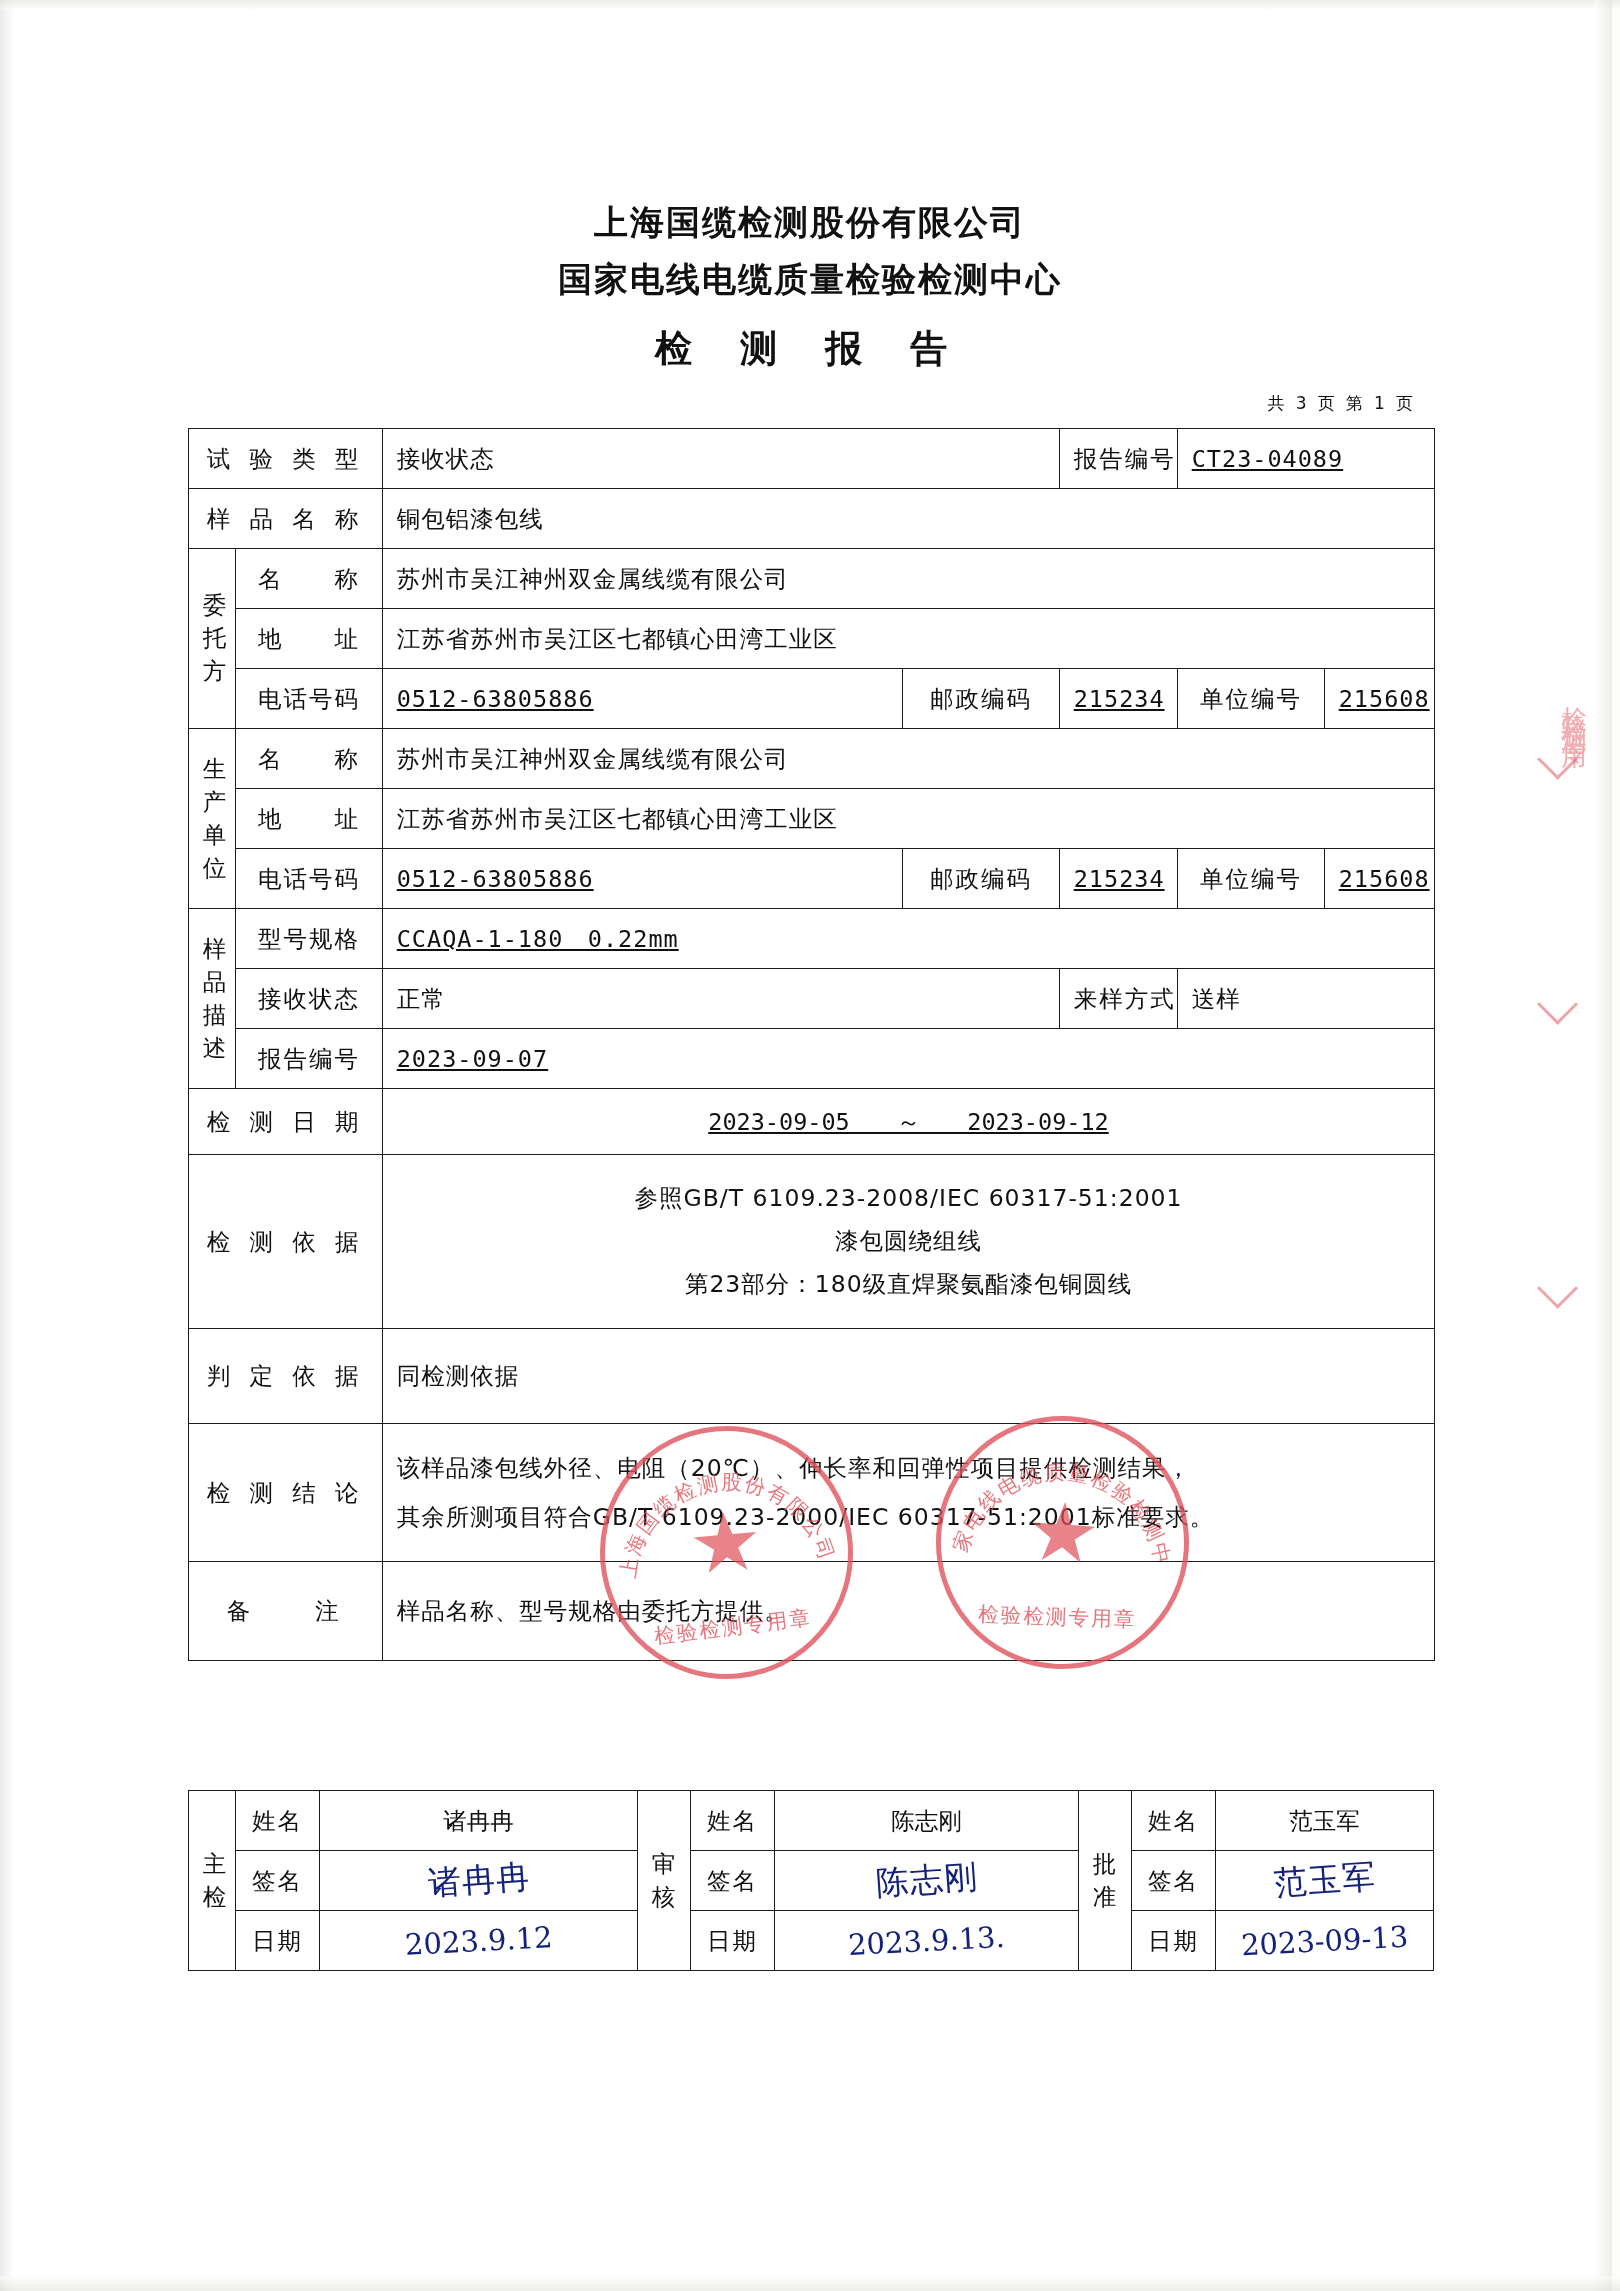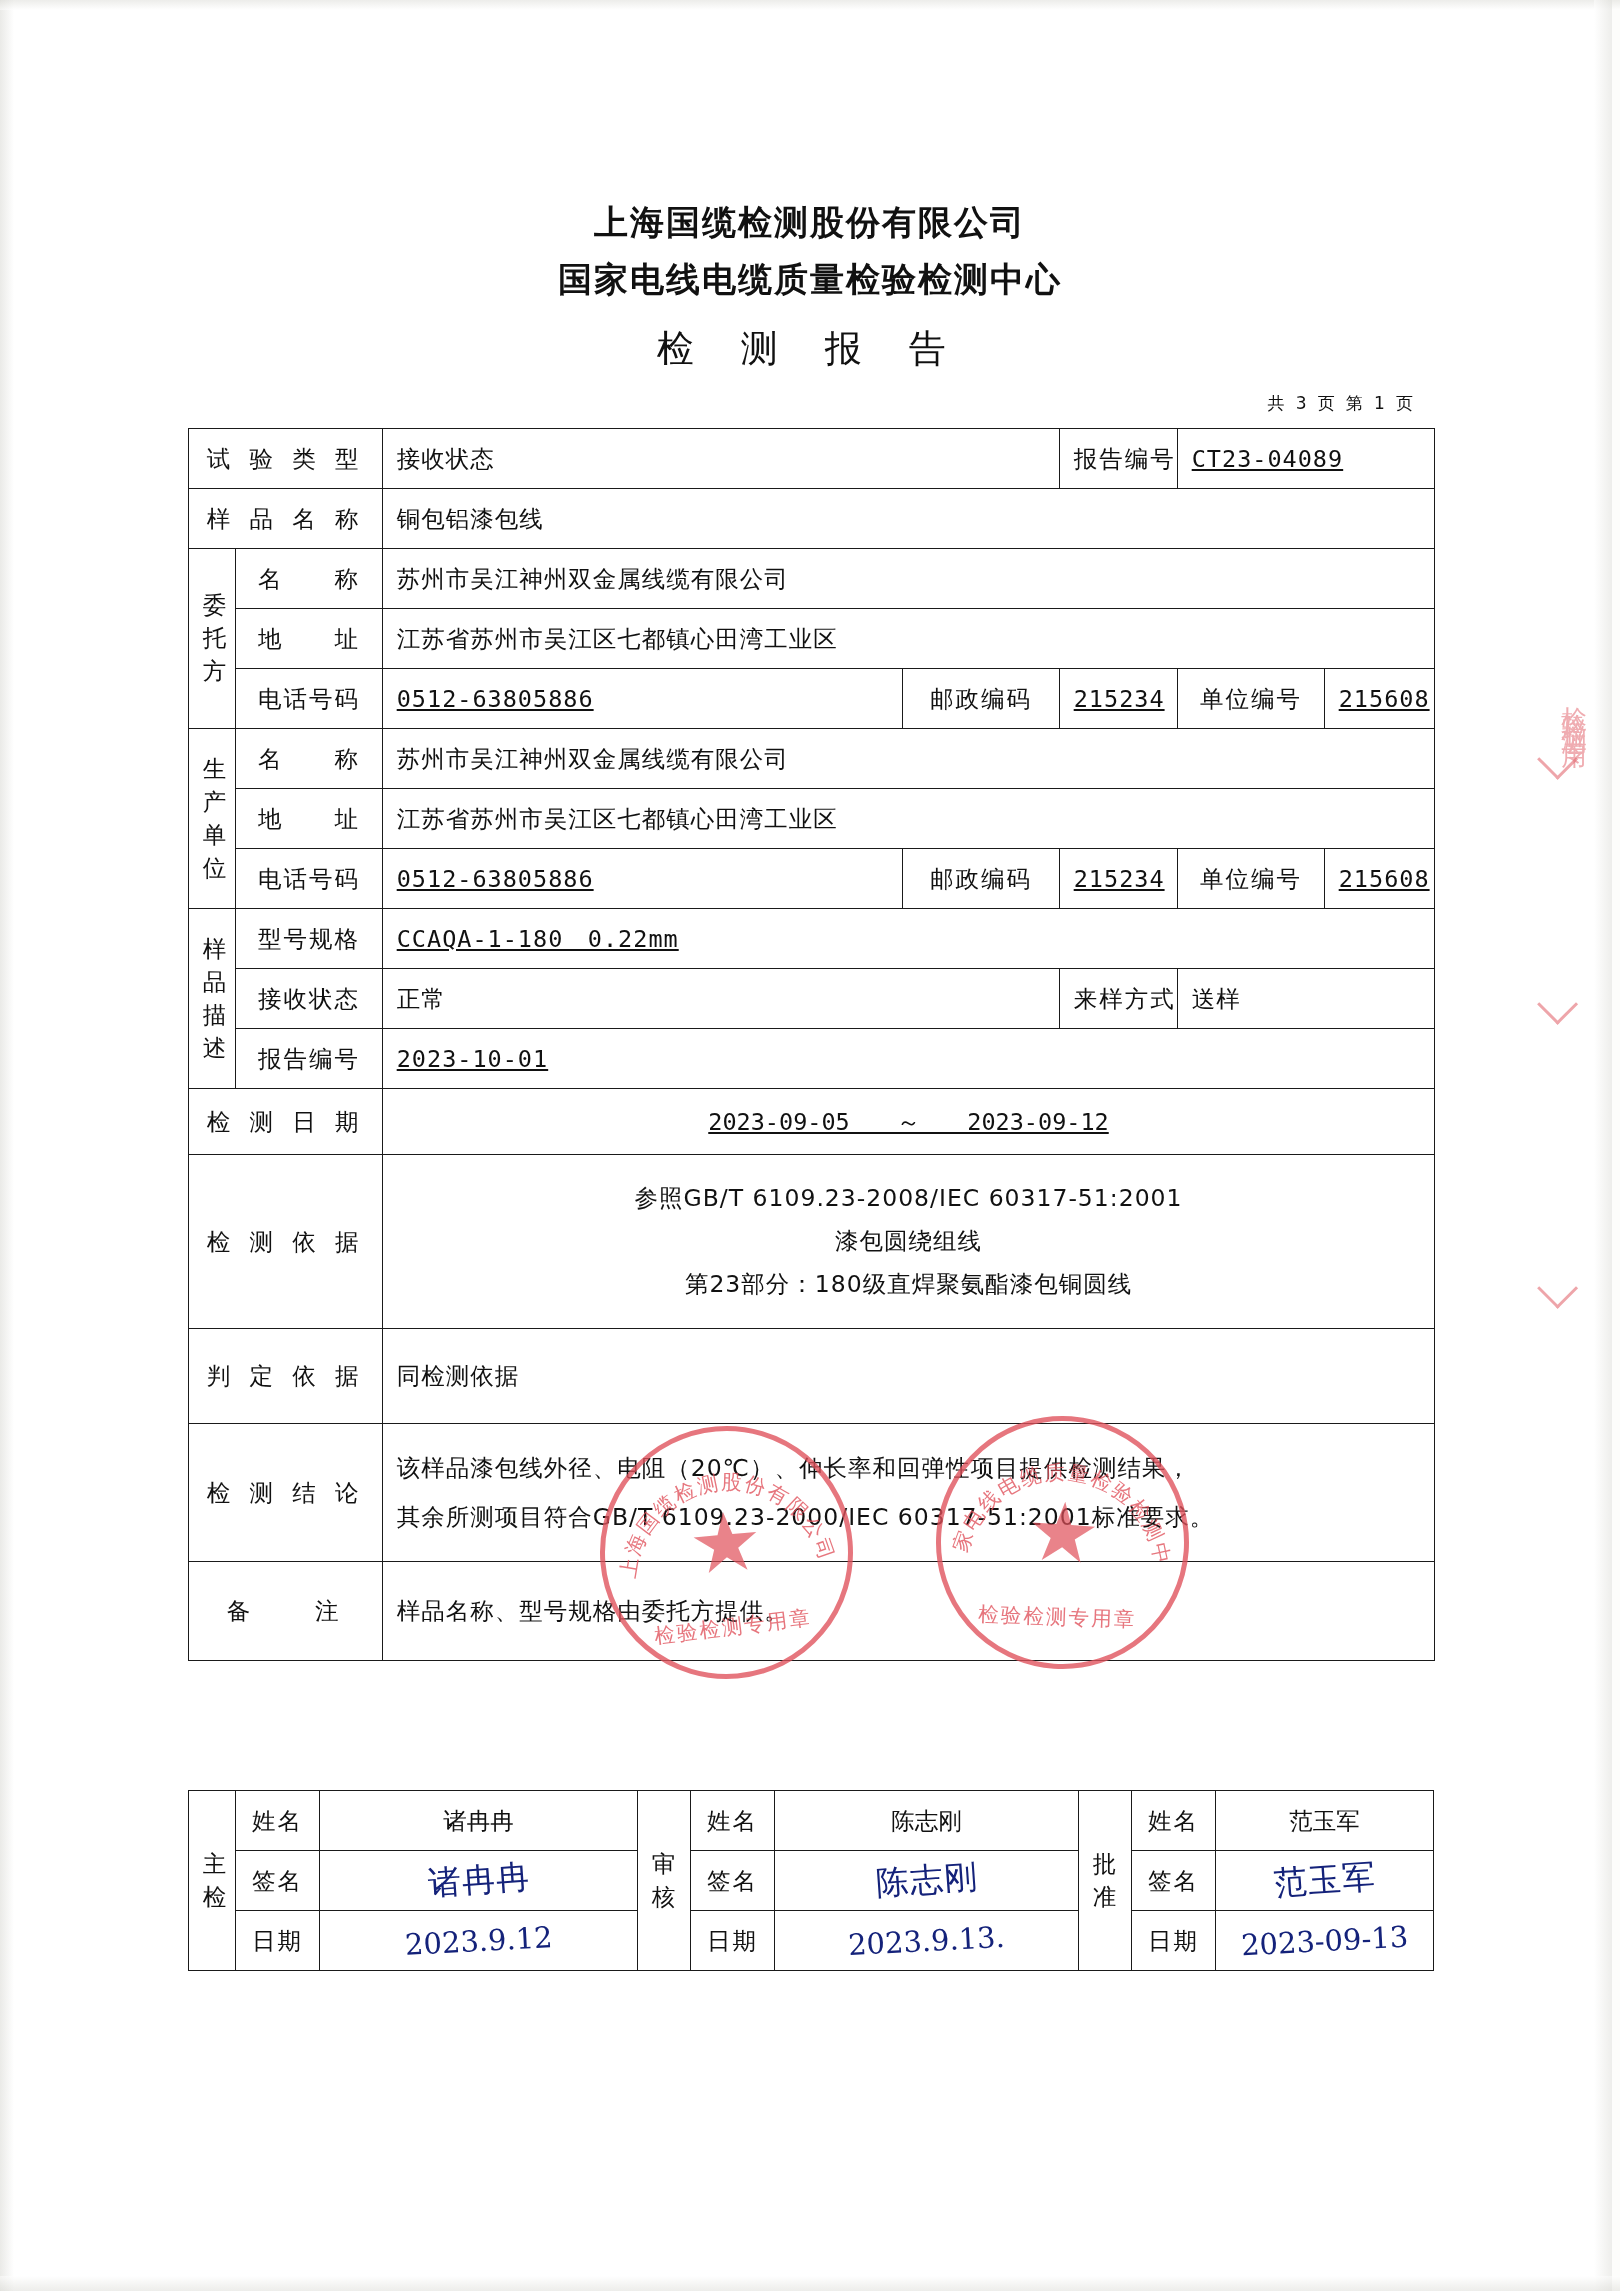--- a/index.html
+++ b/index.html
@@ -20,21 +20,21 @@
   .edge-left{position:absolute;left:0;top:0;width:13.7px;height:2292px;background:linear-gradient(90deg,#d9d9d4,#ffffff);opacity:.55;}
   .edge-top{position:absolute;left:0;top:0;width:1620px;height:9.8px;background:linear-gradient(180deg,#dadad5,#ffffff);opacity:.5;}
   .edge-right{position:absolute;right:0;top:0;width:17.6px;height:2292px;background:linear-gradient(270deg,#dcdcd7,#ffffff);opacity:.5;}
   .edge-bottom{position:absolute;left:0;bottom:0;width:1620px;height:15.7px;background:linear-gradient(0deg,#d8d8d3,#ffffff);opacity:.5;}
 
   .header{
     position:absolute;left:0;top:194px;width:1620px;text-align:center;
   }
   .h-line1{font-size:34px;font-weight:bold;letter-spacing:2px;line-height:57px;}
   .h-line2{font-size:34px;font-weight:bold;letter-spacing:2px;line-height:57px;}
-  .h-line3{font-size:37px;font-weight:normal;letter-spacing:17.6px;line-height:69px;margin-top:5.9px;}
+  .h-line3{font-size:37px;font-weight:bold;letter-spacing:17.6px;line-height:69px;margin-top:5.9px;}
 
   .pageinfo{
     position:absolute;right:196px;top:392px;
     font-size:17px;letter-spacing:2.9px;
   }
 
   table.main{
     position:absolute;left:188px;top:428px;
     width:1245px;
     border-collapse:collapse;
@@ -243,21 +243,21 @@
         <td class="val mono" colspan="6">CCAQA-1-180　0.22mm</td>
       </tr>
       <tr>
         <td class="lbl2">接收状态</td>
         <td class="val" colspan="3">正常</td>
         <td class="lbl2">来样方式</td>
         <td class="val" colspan="2">送样</td>
       </tr>
       <tr>
         <td class="lbl2">报告编号</td>
-        <td class="val mono" colspan="6">2023-10-01</td>
+        <td class="val mono" colspan="6">2023-09-07</td>
       </tr>
 
       <tr>
         <td class="lbl" colspan="2" style="height:65px">检 测 日 期</td>
         <td class="center mono" colspan="6">2023-09-05　　～　　2023-09-12</td>
       </tr>
 
       <tr>
         <td class="lbl" colspan="2" style="height:173px">检 测 依 据</td>
         <td colspan="6" class="basis">

